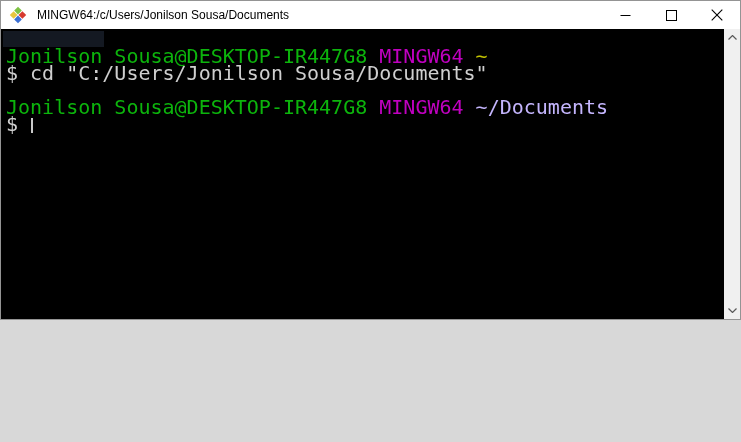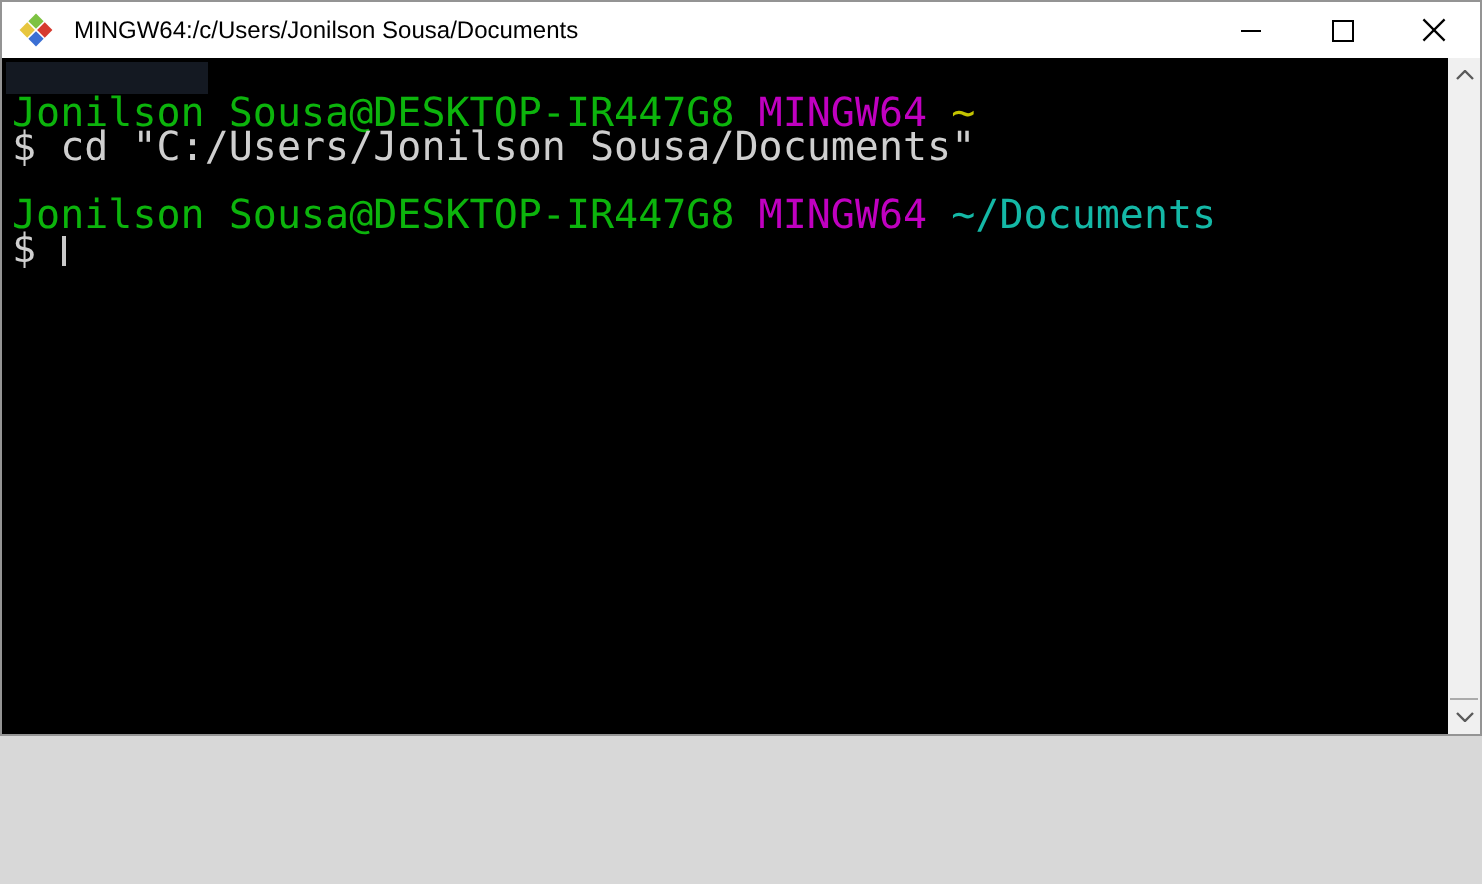--- a/index.html
+++ b/index.html
@@ -1,19 +1,19 @@
 <!DOCTYPE html>
 <html><head>
 <meta charset="utf-8">
 <style>
   html,body{margin:0;padding:0;background:#d8d8d8;}
   *{box-sizing:border-box;}
   .window{
     position:relative;
-    width:741px;height:368px;
+    width:741px;height:320px;
     background:#ffffff;
     border:1px solid #949494;
     font-family:"Liberation Sans", sans-serif;
     overflow:hidden;
   }
   
   .titlebar{
     position:absolute;top:0;left:0;right:0;height:28px;
     background:#ffffff;
     display:flex;align-items:center;
@@ -108,21 +108,21 @@
     </div>
   </div>
 
   <div class="terminal">
     <div class="ghost-rect"></div>
     <div id="terminal-output">
         <div class="term-line">&nbsp;</div>
         <div class="term-line"><span style="color: rgb(12, 180, 12);">Jonilson Sousa@DESKTOP-IR447G8</span><span style="color: rgb(207, 207, 207);"> </span><span style="color: rgb(192, 0, 192);">MINGW64</span><span style="color: rgb(196, 196, 0);"> ~</span></div>
         <div class="term-line"><span style="color: rgb(207, 207, 207);">$ cd "C:/Users/Jonilson Sousa/Documents"</span></div>
         <div class="term-line">&nbsp;</div>
-        <div class="term-line"><span style="color: rgb(12, 180, 12);">Jonilson Sousa@DESKTOP-IR447G8</span><span style="color: rgb(207, 207, 207);"> </span><span style="color: rgb(192, 0, 192);">MINGW64</span><span style="color: #14b8a6;"> ~/Documents</span></div>
+        <div class="term-line"><span style="color: rgb(12, 180, 12);">Jonilson Sousa@DESKTOP-IR447G8</span><span style="color: rgb(207, 207, 207);"> </span><span style="color: rgb(192, 0, 192);">MINGW64</span><span style="color: #c4b5fd;"> ~/Documents</span></div>
         <div class="term-line"><span style="color: rgb(207, 207, 207);">$ </span><span class="cursor"></span></div>
       </div>
   </div>
 
   <div class="scrollbar">
     <div class="sb-btn sb-up">
       <svg width="9" height="5" viewBox="0 0 9 5">
         <polyline points="0.5,4.5 4.5,0.5 8.5,4.5" fill="none" stroke="#5a5a5a" stroke-width="1.2"></polyline>
       </svg>
     </div>

